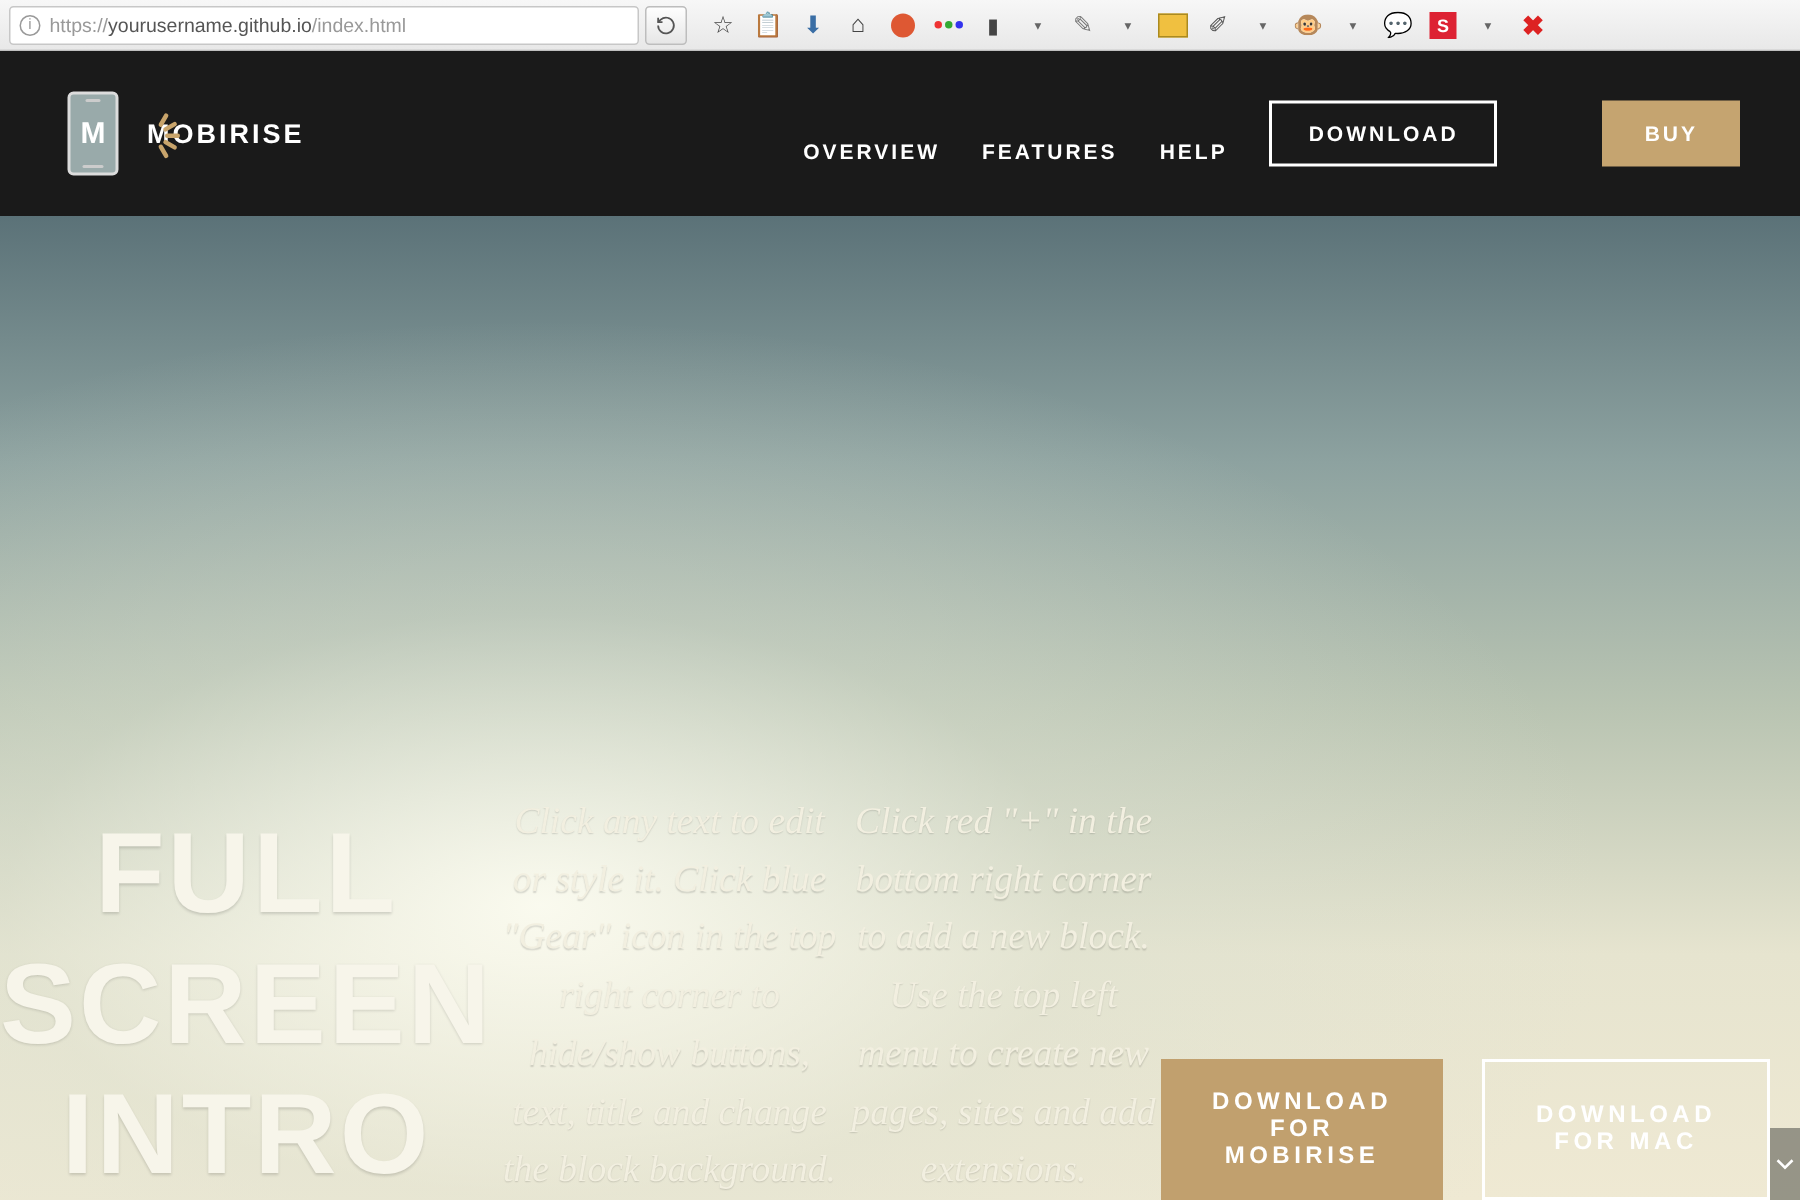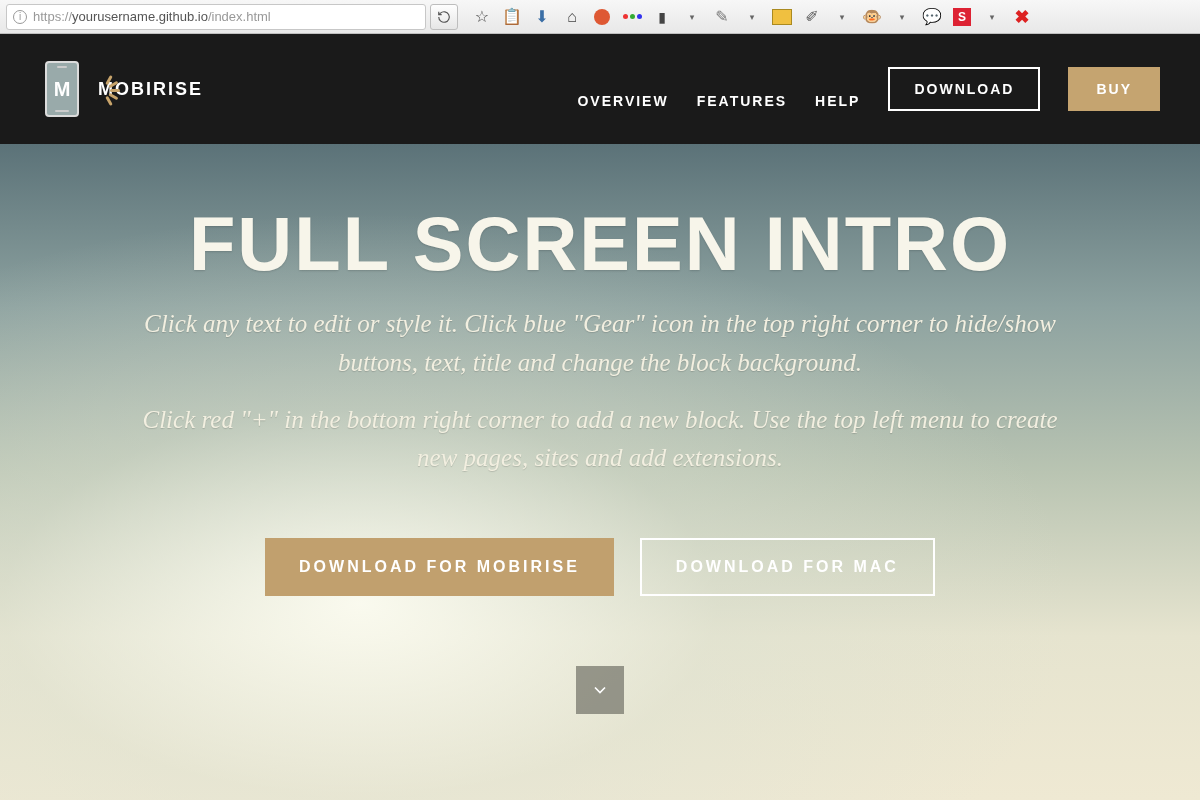--- a/index.html
+++ b/index.html
@@ -100,30 +100,31 @@
   .nav-link {
     color:#fff; font-size:14px; font-weight:700; letter-spacing:2px; cursor:pointer;margin-top:24px;
   }
   .btn-outline {
     border:2px solid #fff; color:#fff; padding:12px 24px; font-size:14px; font-weight:700; letter-spacing:2px; cursor:pointer;
     background:transparent;
   }
   .btn-solid {
     background:#c5a470; color:#fff; padding:14px 28px; font-size:14px; font-weight:700; letter-spacing:2px; cursor:pointer;
     border:none;
+    margin-left:42px;
   }
 
   
   .hero {
     height: calc(800px - 34px - 110px);
     position:relative;
     background:
       radial-gradient(ellipse at 30% 70%, rgba(255,255,245,0.85) 0%, rgba(220,225,210,0.4) 30%, rgba(140,160,160,0) 60%),
       linear-gradient(180deg, #5b7278 0%, #8da2a0 25%, #b9c4b2 50%, #e6e4cf 75%, #efe9d3 100%);
-    display:flex; flex-direction:column; align-items:center;
+    display:flex; flex-direction:row; align-items:flex-end;
     padding-top: 56px;
     text-align:center;
     color:#fefbf1;
   }
   .hero h1 {
     font-size: 76px;
     font-weight:800;
     letter-spacing: 2px;
     color:#f7f5ea;
     text-shadow: 0 1px 2px rgba(0,0,0,0.15);

